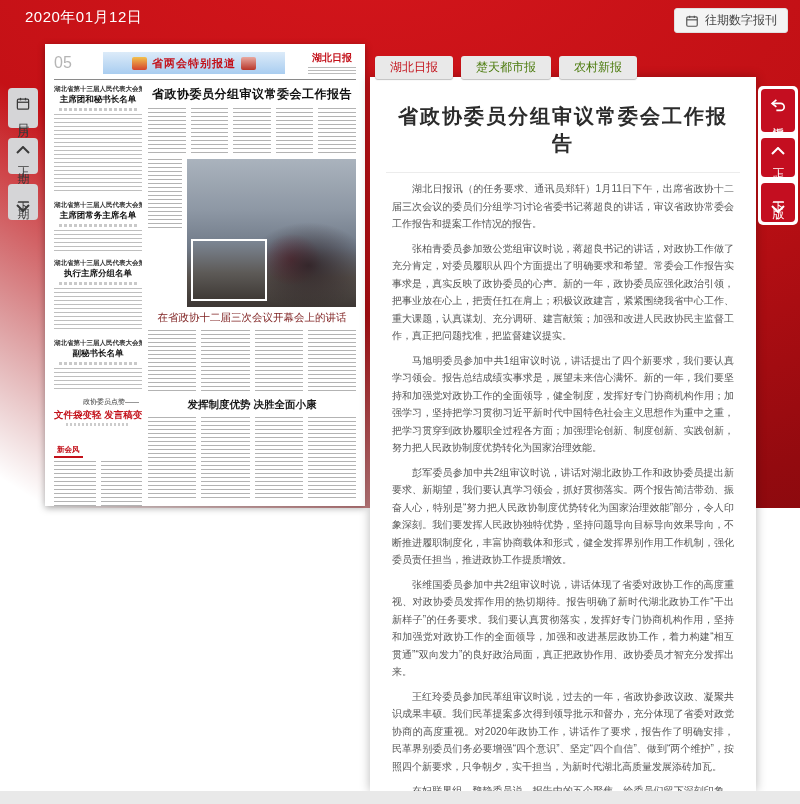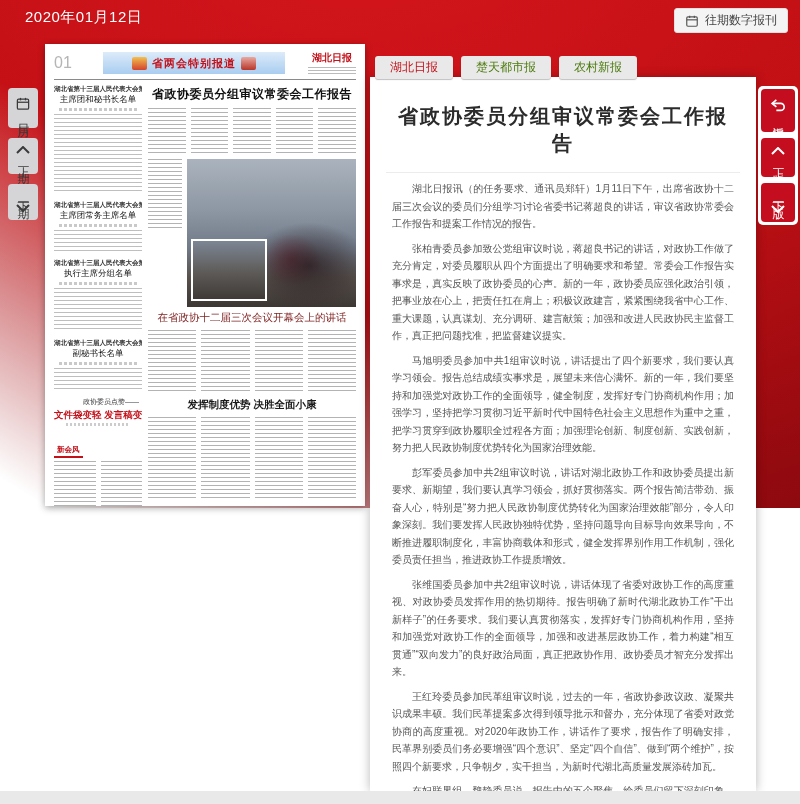--- a/index.html
+++ b/index.html
@@ -53,21 +53,21 @@
   .masthead{width:48px;flex:none;text-align:center;}
   .mast-title{color:#c3111a;font-weight:bold;font-size:10px;}
   .mast-lines{height:8px;margin-top:2px;background:repeating-linear-gradient(180deg,#bbb 0 1px,transparent 1px 3px);}
   .thumb-rule{border-top:1px solid #8a8a8a;margin:4px 0 5px;}
   .thumb-body{display:flex;gap:6px;}
   .t-left{width:88px;flex:none;}
   .t-right{flex:1;min-width:0;}
 
   .sec{margin-bottom:7px;}
   .sec-meeting{font-size:6.5px;font-weight:bold;color:#333;text-align:center;white-space:nowrap;overflow:hidden;}
-  .sec-title{font-size:8.5px;font-weight:normal;color:#111;text-align:center;white-space:nowrap;overflow:hidden;}
+  .sec-title{font-size:8.5px;font-weight:bold;color:#111;text-align:center;white-space:nowrap;overflow:hidden;}
   .sec-paren{height:3px;margin:2px 5px 3px;background:repeating-linear-gradient(90deg,#c9c9c9 0 3px,transparent 3px 5px);}
   .names{background:repeating-linear-gradient(180deg,#a9a9a9 0 1px,transparent 1px 4px);opacity:.75;}
 
   .praise-kicker{font-size:7px;color:#333;text-align:right;padding-right:3px;}
   .praise-headline{font-size:9.5px;font-weight:bold;color:#c3111a;text-align:center;margin:2px 0 1px;white-space:nowrap;overflow:hidden;}
   .praise-byline{height:3px;margin:1px 12px 4px;background:repeating-linear-gradient(90deg,#ccc 0 2px,transparent 2px 4px);}
   .column-label{display:inline-block;font-size:7.5px;font-weight:bold;color:#c3111a;
     border-bottom:2px solid #c3111a;padding:0 3px 1px;margin:15px 0 3px;}
   .cols{display:flex;gap:5px;}
   .ft{flex:1;background:repeating-linear-gradient(180deg,#b3b3b3 0 1px,transparent 1px 4px);}
@@ -146,21 +146,21 @@
       <span>
         <svg width="14" height="8" viewBox="0 0 14 8" fill="none" stroke="#3a3a3a" stroke-width="2">
             <polyline points="1,1 7,7 13,1"></polyline>
           </svg>
       </span>
     </button>
   </div>
 
   <div class="thumb">
     <div class="thumb-header">
-      <span class="page-no">01</span>
+      <span class="page-no">05</span>
       <div class="banner">
         <span class="emb gold"></span>
         <span class="banner-title">省两会特别报道</span>
         <span class="emb red"></span>
       </div>
       <div class="masthead">
         <div class="mast-title">湖北日报</div>
         <div class="mast-lines"></div>
       </div>
     </div>

